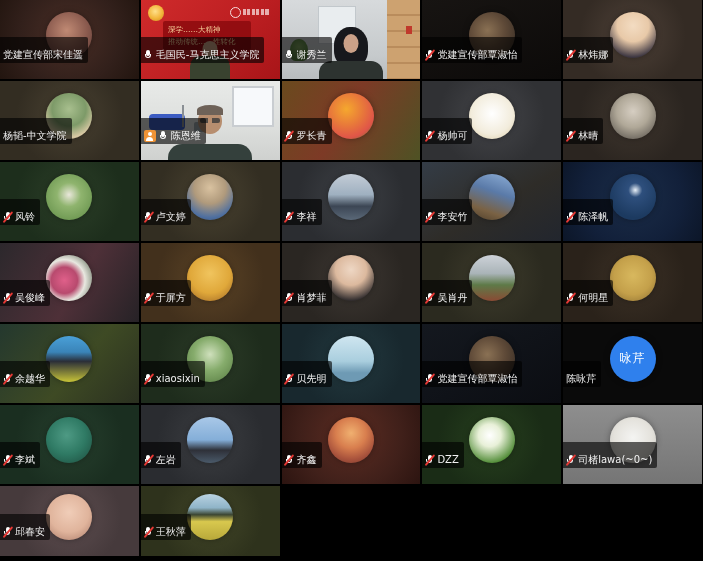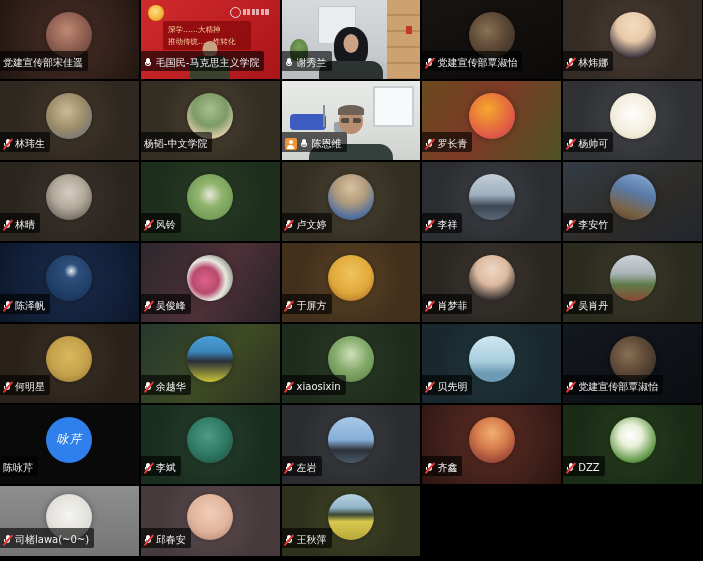--- a/index.html
+++ b/index.html
@@ -18,24 +18,24 @@
   .tile{position:relative;overflow:hidden;background:var(--tile-bg,#222);}
   .tile.active{box-shadow:inset 0 0 0 2px #35c26a;}
   .avatar{
     position:absolute;left:50%;top:44%;transform:translate(-50%,-50%);
     width:46px;height:46px;border-radius:50%;
     display:flex;align-items:center;justify-content:center;
     box-shadow:0 0 6px rgba(0,0,0,.35);
   }
   .av-text{color:#fff;font-size:12px;letter-spacing:1px;}
   .label{
-    position:absolute;left:0;bottom:8px;max-width:96%;
+    position:absolute;left:0;bottom:16px;max-width:96%;
     display:flex;align-items:center;gap:3px;
     background:rgba(0,0,0,.62);
-    padding:6px 5px 2px 3px;
+    padding:12px 5px 2px 3px;
     border-radius:0 2px 2px 0;
     z-index:5;
   }
   .name{color:#f2f2f2;font-size:10px;line-height:12px;white-space:nowrap;overflow:hidden;text-overflow:ellipsis;}
   
   .mic{position:relative;width:9px;height:12px;flex:none;display:none;}
   .mic.on,.mic.muted{display:inline-block;}
   .mic::before{content:"";position:absolute;left:2.5px;top:0.5px;width:4px;height:6.5px;background:#fff;border-radius:2px;}
   .mic::after{content:"";position:absolute;left:1px;top:4.5px;width:6px;height:4.5px;border:1px solid #fff;border-top:none;border-radius:0 0 5px 5px;box-sizing:border-box;}
   .mic b{display:none;position:absolute;left:3.8px;top:-1px;width:1.6px;height:14px;background:#e53935;transform:rotate(40deg);border-radius:1px;z-index:2;}
@@ -153,32 +153,20 @@
       <span class="av-text"></span>
     </div>
     <div class="label">
 
       <span class="mic muted">
             <b></b>
           </span>
       <span class="name">林炜娜</span>
     </div>
   </div>
-      <div class="tile" style="--tile-bg: radial-gradient(circle at 50% 45%, #453a2c 0%, #2f2820 65%);">
-    <div class="avatar" style="background: radial-gradient(circle at 45% 40%, rgb(205, 187, 150) 0%, rgb(154, 138, 104) 50%, rgb(95, 106, 136) 100%);">
-      <span class="av-text"></span>
-    </div>
-    <div class="label">
-
-      <span class="mic muted">
-            <b></b>
-          </span>
-      <span class="name">林玮生</span>
-    </div>
-  </div>
       <div class="tile" style="--tile-bg: radial-gradient(circle at 50% 45%, #4a4232 0%, #332d22 65%);">
     <div class="avatar" style="background: radial-gradient(circle at 50% 35%, rgb(168, 191, 142) 0%, rgb(125, 154, 104) 45%, rgb(217, 201, 164) 75%, rgb(106, 90, 64) 100%);">
       <span class="av-text"></span>
     </div>
     <div class="label">
 
       <span class="name">杨韬-中文学院</span>
     </div>
   </div>
       <div class="tile active" style="--tile-bg: #e2e4e2;">
@@ -398,21 +386,21 @@
     </div>
     <div class="label">
 
       <span class="mic muted">
             <b></b>
           </span>
       <span class="name">党建宣传部覃淑怡</span>
     </div>
   </div>
       <div class="tile" style="--tile-bg: #0a0a0a;">
-    <div class="avatar" style="background: rgb(47, 128, 237); font-style: italic;">
+    <div class="avatar" style="background: rgb(47, 128, 237);">
       <span class="av-text">咏芹</span>
     </div>
     <div class="label">
 
       <span class="name">陈咏芹</span>
     </div>
   </div>
       <div class="tile" style="--tile-bg: radial-gradient(circle at 50% 45%, #27402e 0%, #1a2e20 65%);">
     <div class="avatar" style="background: radial-gradient(circle at 45% 40%, rgb(78, 154, 132) 0%, rgb(47, 122, 100) 50%, rgb(28, 74, 60) 100%);">
       <span class="av-text"></span>

